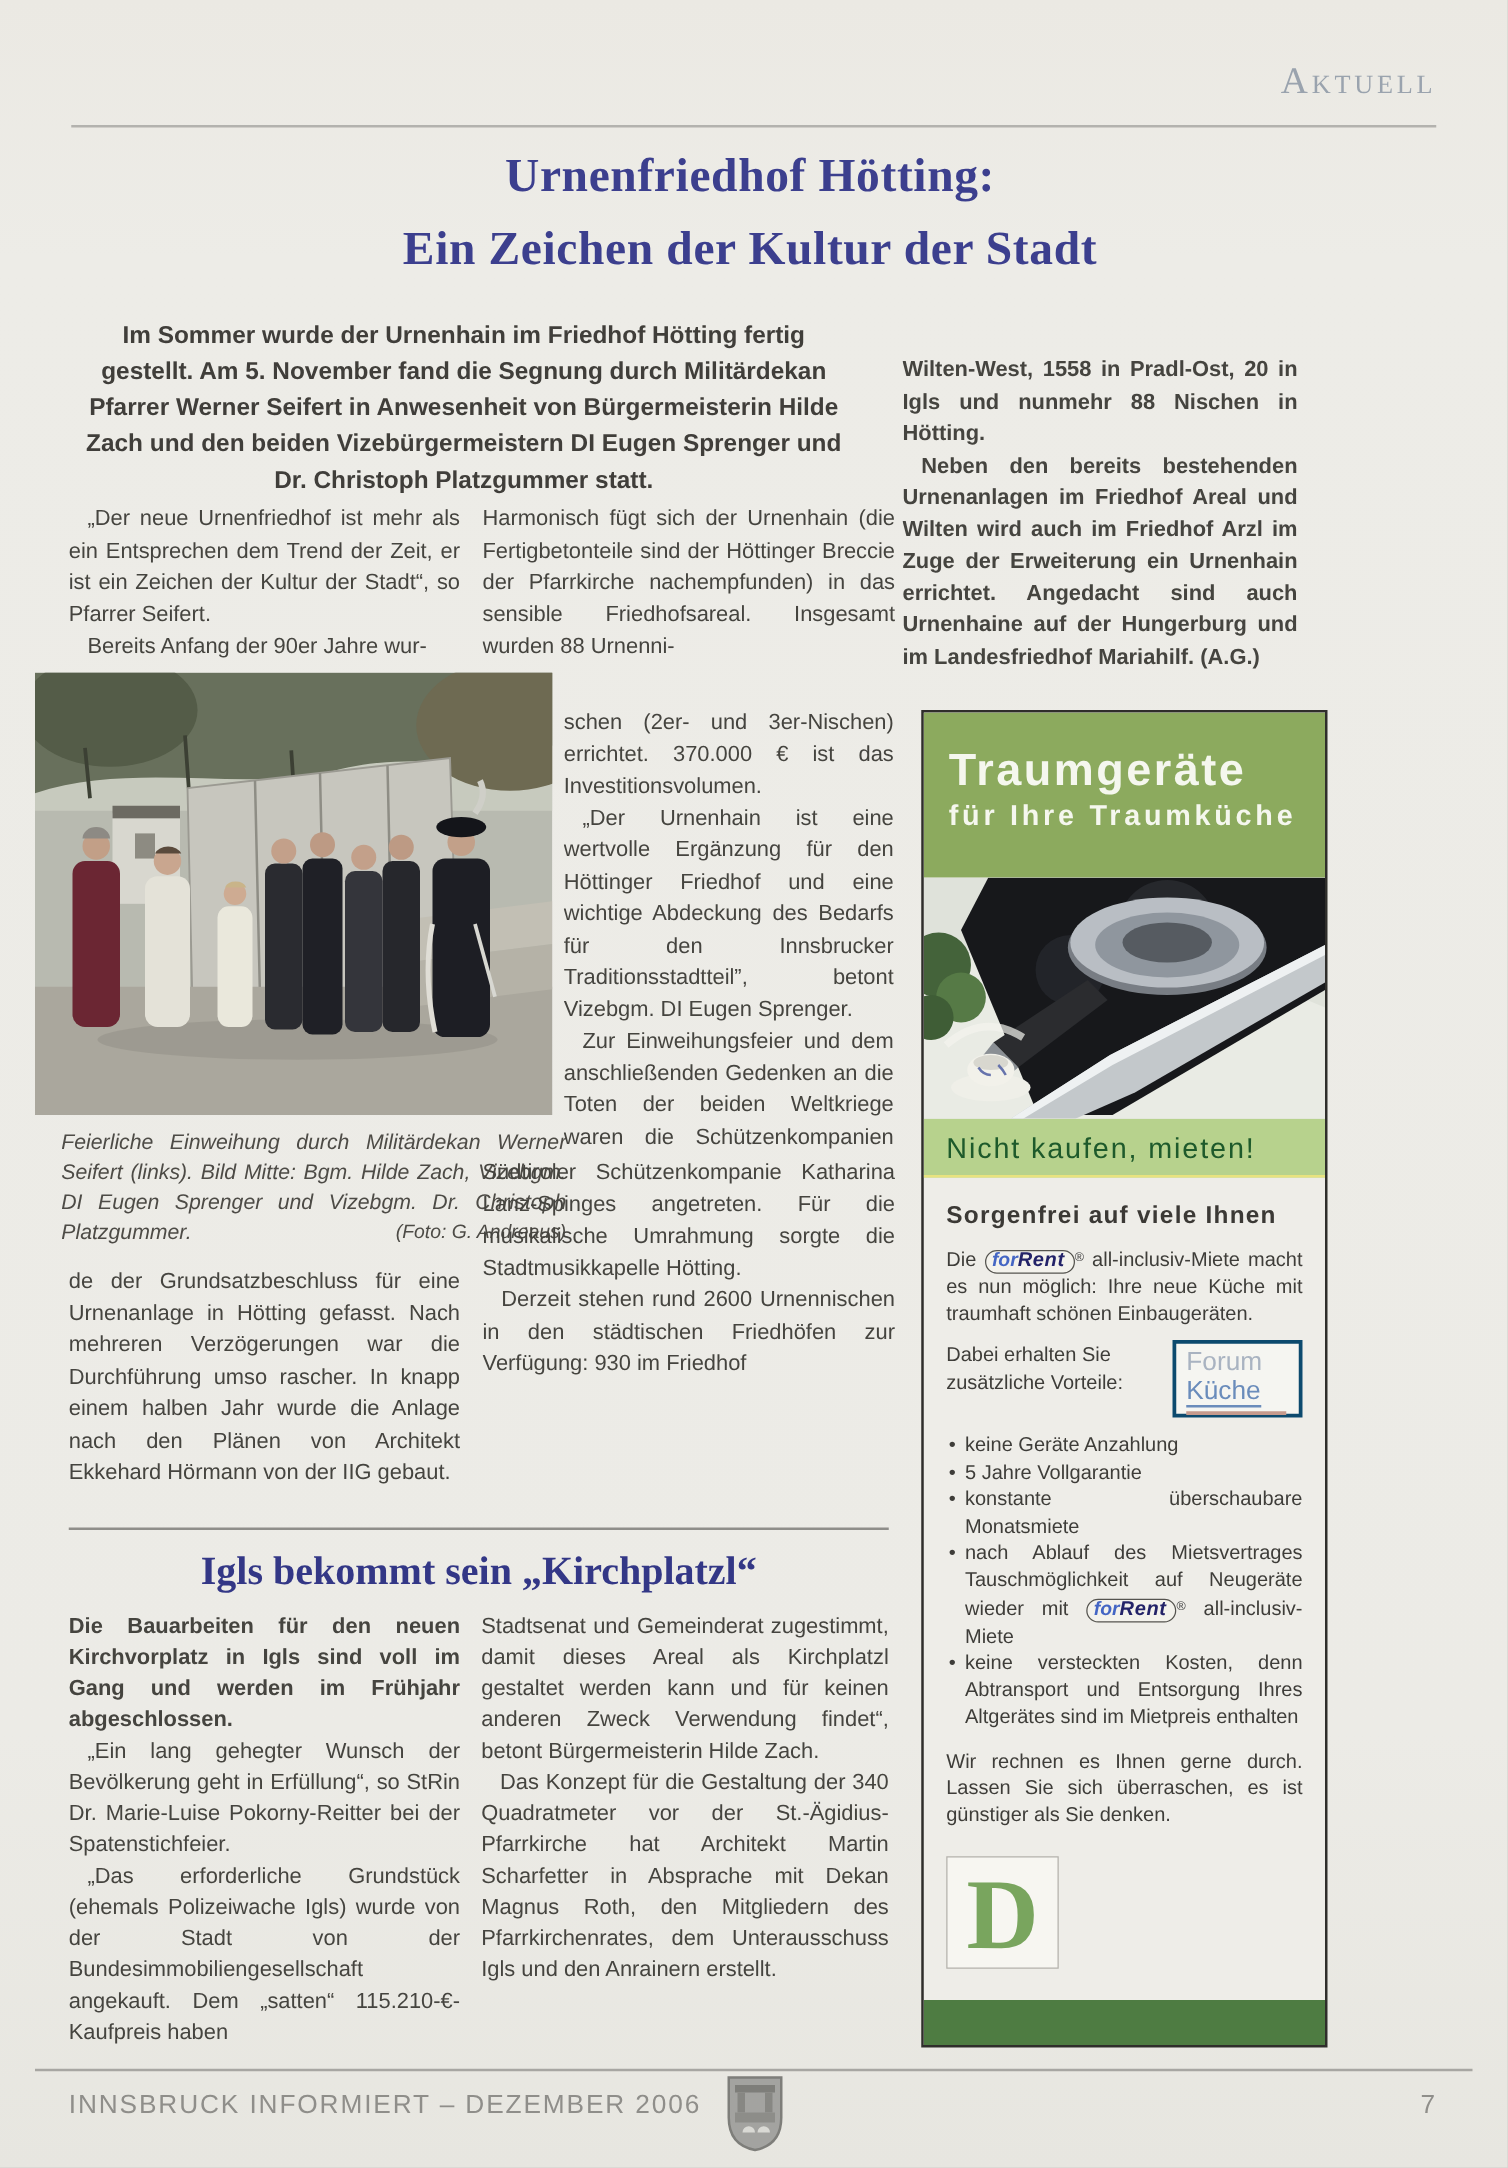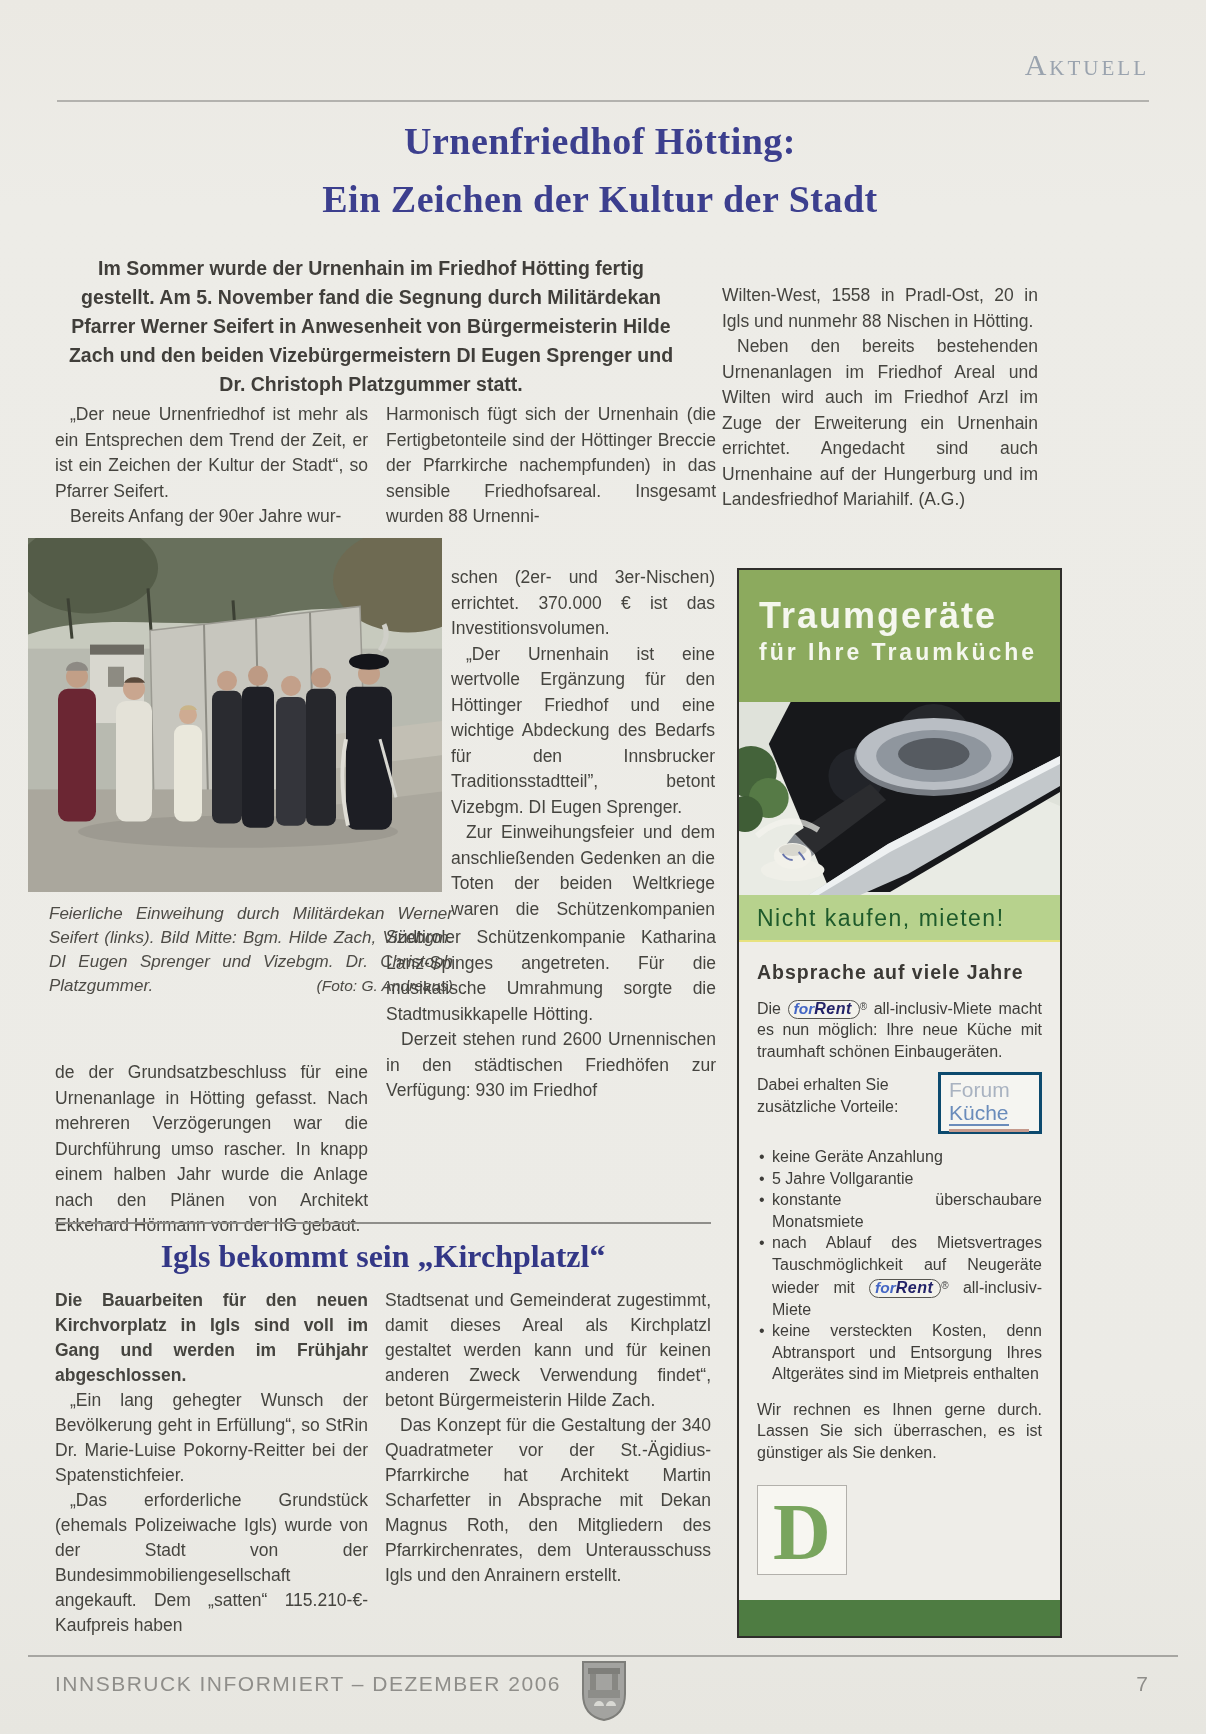--- a/index.html
+++ b/index.html
@@ -20,26 +20,26 @@
         hyphens:auto;-webkit-hyphens:auto;overflow-wrap:break-word;}
   .p-indent{text-indent:15px;}
   .article-body{position:absolute;left:55px;top:402px;width:660px;height:820px;}
   .col{position:absolute;overflow:hidden;}
   .col1-top{left:0;top:0;width:313px;height:140px;}
   .photo{position:absolute;left:-27px;top:136px;width:414px;height:354px;margin:0;overflow:hidden;}
   .photo svg{display:block;width:100%;height:100%;}
   .caption{position:absolute;left:-6px;top:500px;width:404px;height:102px;overflow:hidden;
            font-style:italic;font-size:17px;line-height:24px;color:#4d4b46;text-align:justify;}
   .credit{float:right;font-size:15.5px;}
-  .col1-bottom{left:0;top:610px;width:313px;height:190px;margin-top:48px;}
+  .col1-bottom{left:0;top:610px;width:313px;height:190px;}
   .col2-top{left:331px;top:0;width:330px;height:160px;}
   .col2-narrow{left:396px;top:163px;width:264px;height:360px;}
   .col2-bottom{left:331px;top:523px;width:330px;height:185px;}
   .col3{position:absolute;left:722px;top:283px;width:316px;height:286px;overflow:hidden;}
-  .col3 p{font-size:17.5px;line-height:25.5px;text-align:justify;margin:0;hyphens:auto;}
+  .col3 p{font-size:17.5px;line-height:25.5px;text-align:justify;margin:0;hyphens:auto;font-weight:bold;}
   
   .ad{position:absolute;left:737px;top:568px;width:325px;height:1070px;border:2px solid #2f2e2b;
       background:#eeede8;overflow:hidden;box-sizing:border-box;}
   .ad-header{height:132px;background:#8caa5e;color:#f5f7ee;padding:26px 0 0 20px;box-sizing:border-box;}
   .ad-h1{font-size:36px;font-weight:bold;letter-spacing:2px;line-height:40px;}
   .ad-h2{font-size:23px;font-weight:bold;letter-spacing:3px;line-height:32px;}
   .ad-photo{height:193px;overflow:hidden;}
   .ad-photo svg{display:block;width:100%;height:193px;}
   .ad-banner{height:47px;background:#b7d28d;color:#1e5a2b;font-size:23px;letter-spacing:1.5px;
              line-height:47px;padding-left:18px;border-bottom:2px solid #e8e37f;box-sizing:border-box;}
@@ -208,21 +208,21 @@
         <ellipse cx="54" cy="154" rx="19" ry="13" fill="#f2f1ea"></ellipse>
         <ellipse cx="54" cy="148" rx="14" ry="6" fill="#d8d7cf"></ellipse>
         <path d="M44,152 q4,6 10,6 M60,150 q4,4 6,8" stroke="#6673ac" stroke-width="2" fill="none"></path>
         <path d="M18,134 q30,-26 62,-6" stroke="#f4f4ee" stroke-width="6" fill="none" opacity="0.7"></path>
       </svg>
     </div>
 
     <div class="ad-banner">Nicht kaufen, mieten!</div>
 
     <div class="ad-body">
-      <div class="ad-subhead">Absprache auf viele Jahre</div>
+      <div class="ad-subhead">Sorgenfrei auf viele Ihnen</div>
 
       <p class="ad-intro">
         <span>Die</span>
         <span class="forrent"><span class="fr-for">for</span><b class="fr-rent">Rent</b></span><span class="reg">®</span>
         <span>all-inclusiv-Miete macht es nun möglich: Ihre neue Küche mit traumhaft schönen Einbaugeräten.</span>
       </p>
 
       <div class="benefits-row">
         <div class="benefits-labels">
           <div>Dabei erhalten Sie</div>

